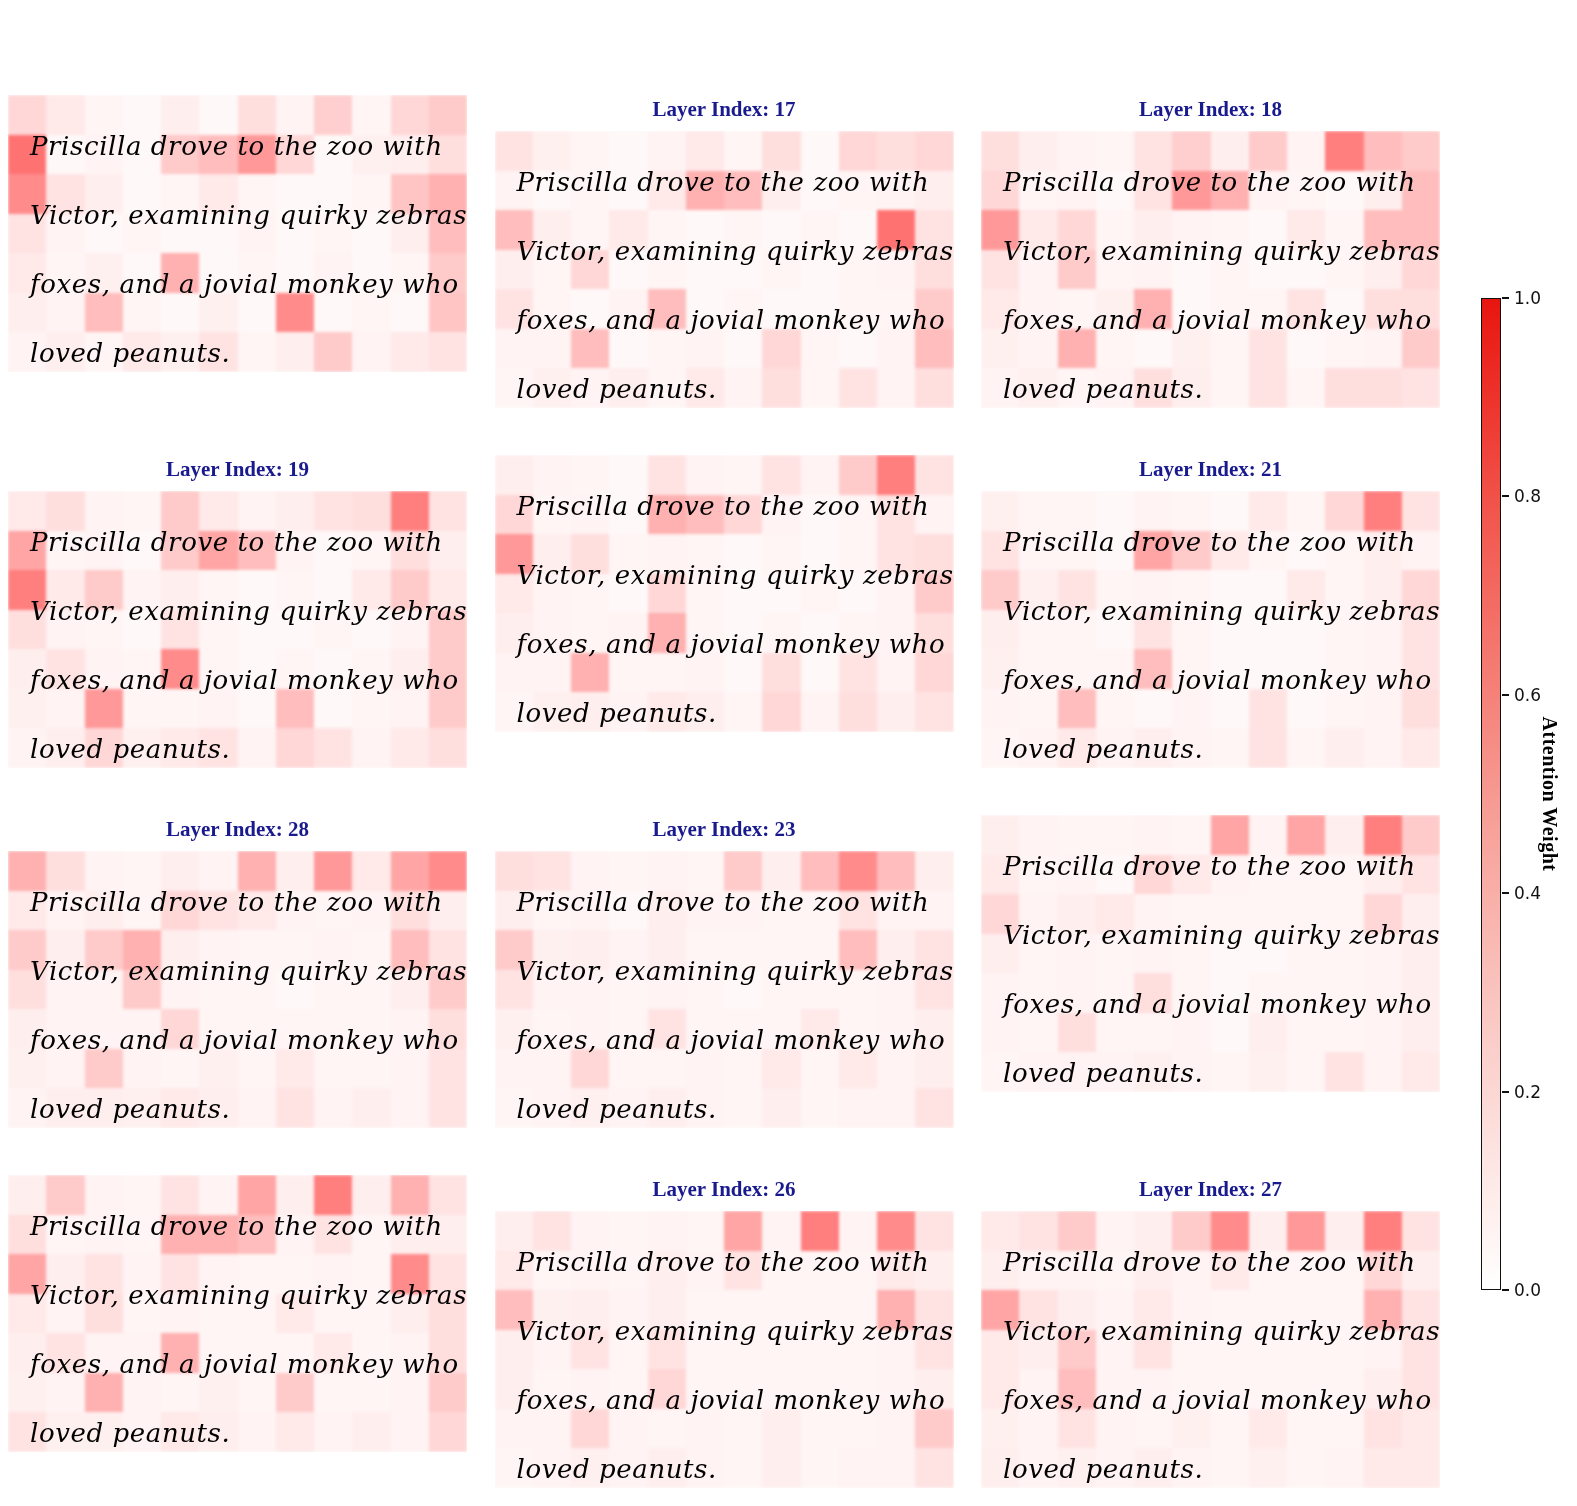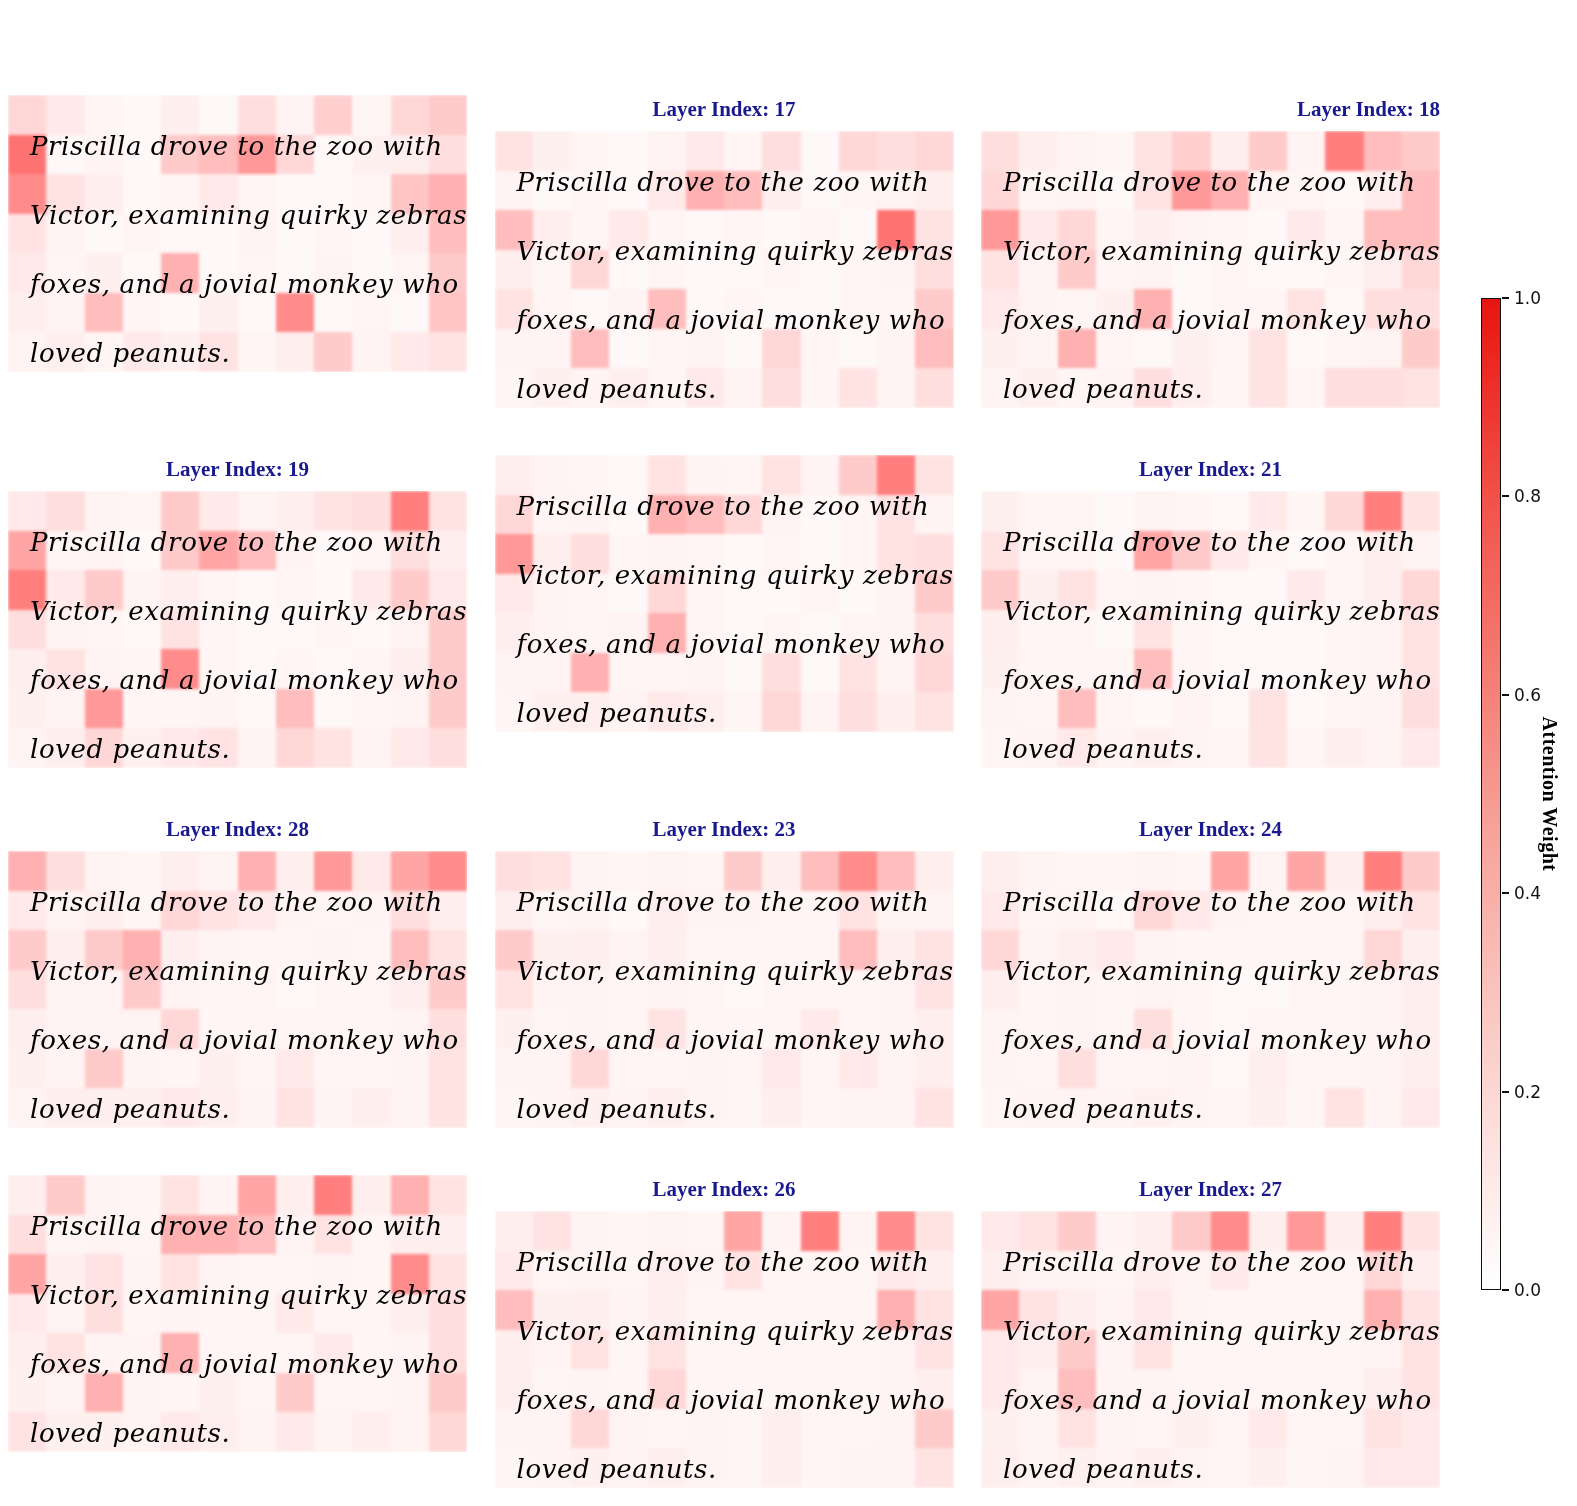--- a/index.html
+++ b/index.html
@@ -225,21 +225,21 @@
             <div class="cell" style="background: rgba(255, 0, 0, 0.04);"></div>
             <div class="cell" style="background: rgba(255, 0, 0, 0.12);"></div>
             <div class="cell" style="background: rgba(255, 0, 0, 0.03);"></div>
             <div class="cell" style="background: rgba(255, 0, 0, 0.1);"></div>
             <div class="cell" style="background: rgba(255, 0, 0, 0.04);"></div>
             <div class="cell" style="background: rgba(255, 0, 0, 0.12);"></div>
           </div>
         </div>
       </div>
       <div class="panel">
-        <div class="panel-title" style="color: rgb(26, 26, 143); text-align: right;">Layer Index: 18</div>
+        <div class="panel-title" style="color: rgb(26, 26, 143);">Layer Index: 18</div>
         <div class="img">
           <div class="txt">
             <div class="line">Priscilla drove to the zoo with</div>
             <div class="line">Victor, examining quirky zebras,</div>
             <div class="line">foxes, and a jovial monkey who</div>
             <div class="line">loved peanuts.</div>
           </div>
           <div class="heat">
             <div class="cell" style="background: rgba(255, 0, 0, 0.12);"></div>
             <div class="cell" style="background: rgba(255, 0, 0, 0.06);"></div>
@@ -806,21 +806,20 @@
             <div class="cell" style="background: rgba(255, 0, 0, 0.03);"></div>
             <div class="cell" style="background: rgba(255, 0, 0, 0.06);"></div>
             <div class="cell" style="background: rgba(255, 0, 0, 0.03);"></div>
             <div class="cell" style="background: rgba(255, 0, 0, 0.04);"></div>
             <div class="cell" style="background: rgba(255, 0, 0, 0.04);"></div>
             <div class="cell" style="background: rgba(255, 0, 0, 0.1);"></div>
           </div>
         </div>
       </div>
       <div class="panel">
-        <div class="panel-title" style="color: rgb(26, 26, 143);">Layer Index: 24</div>
         <div class="img">
           <div class="txt">
             <div class="line">Priscilla drove to the zoo with</div>
             <div class="line">Victor, examining quirky zebras,</div>
             <div class="line">foxes, and a jovial monkey who</div>
             <div class="line">loved peanuts.</div>
           </div>
           <div class="heat">
             <div class="cell" style="background: rgba(255, 0, 0, 0.06);"></div>
             <div class="cell" style="background: rgba(255, 0, 0, 0.04);"></div>

